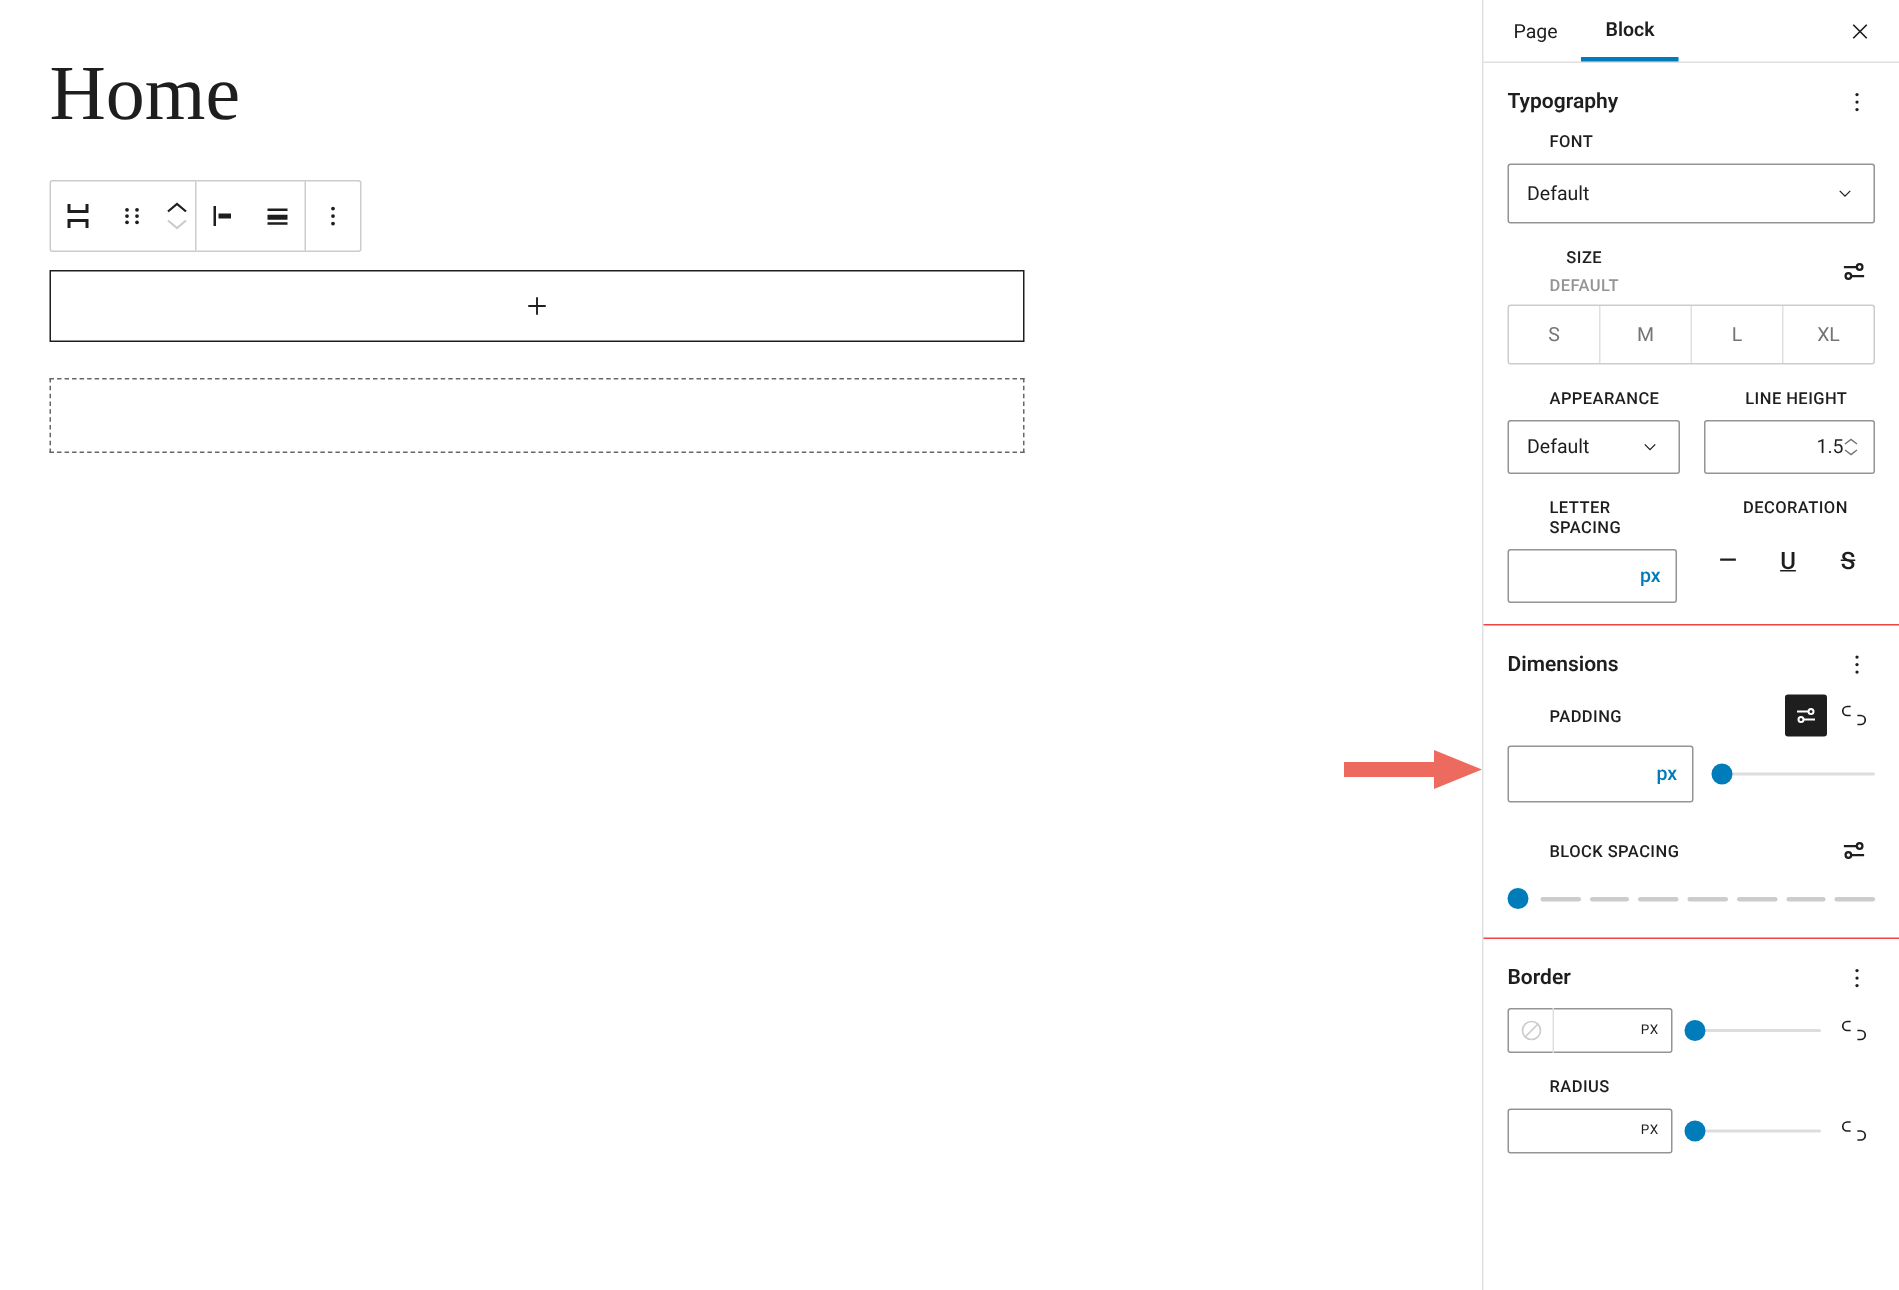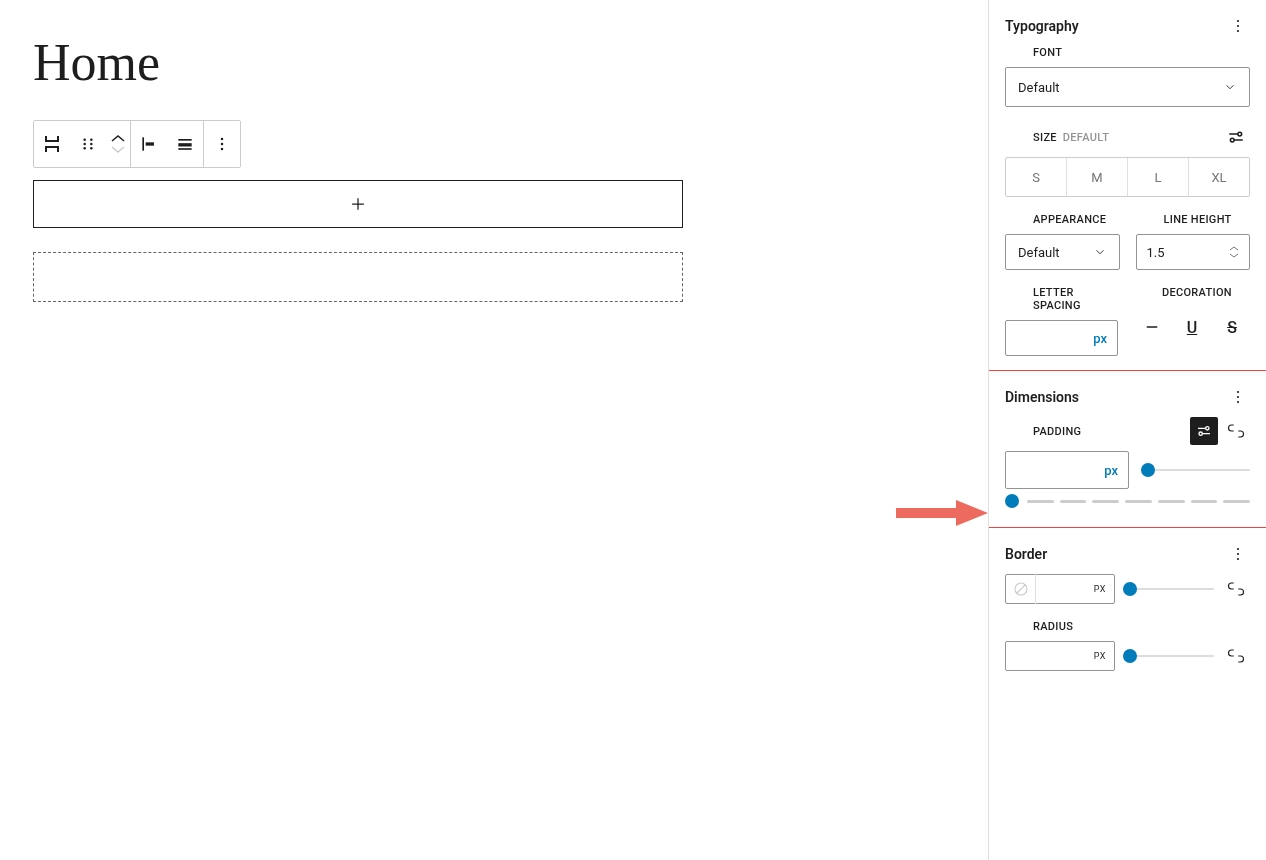--- a/index.html
+++ b/index.html
@@ -25,21 +25,21 @@
 .dots-menu { width:24px; height:24px; display:flex; align-items:center; justify-content:center; cursor:pointer; }
 .field-label { font-size: 11px; font-weight: 500; text-transform: uppercase; letter-spacing: 0.3px; color: #1e1e1e; margin-bottom: 8px; display:flex; align-items:center; gap:6px;padding-left:28px; }
 .field-label .muted { color: #949494; }
 .label-row { display:flex; align-items:center; justify-content:space-between; margin-bottom:6px; }
 .select-box { border: 1px solid #949494; border-radius: 2px; height: 40px; display:flex; align-items:center; padding: 0 12px; cursor:pointer; justify-content:space-between; font-size:13px; }
 .seg-control { display:flex; border:1px solid #ccc; border-radius:2px; overflow:hidden; height:40px; }
 .seg-btn { flex:1; display:flex; align-items:center; justify-content:center; cursor:pointer; font-size:13px; color:#757575; border-right:1px solid #e0e0e0; }
 .seg-btn:last-child { border-right:none; }
 .two-col { display:flex; gap:16px; margin-top:16px; }
 .two-col > div { flex:1; }
-.input-box { border:1px solid #949494; border-radius:2px; height:40px; display:flex; align-items:center; padding:0 10px; justify-content:space-between; }
+.input-box { border:1px solid #949494; border-radius:2px; height:40px; display:flex; align-items:center; padding:0 10px; justify-content:flex-end; }
 .input-box .unit { color:#007cba; font-size:13px; font-weight:500; }
 .stepper { display:flex; flex-direction:column; }
 .deco-row { display:flex; gap:4px; height:40px; align-items:center; }
 .deco-btn { width:36px; height:36px; display:flex; align-items:center; justify-content:center; cursor:pointer; border-radius:2px; }
 .lc-row { display:flex; gap:4px; height:40px; align-items:center; margin-top:4px; }
 .slider-row { display:flex; align-items:center; gap:12px; }
 .slider-track { flex:1; height:2px; background:#ddd; position:relative; border-radius:2px; }
 .slider-thumb { width:14px; height:14px; background:#007cba; border-radius:50%; position:absolute; left:0; top:-6px; }
 .arrow-annotation { position:absolute; left:896px; top:500px; pointer-events:none; }
 .icon-btn-square { width:28px; height:28px; display:flex; align-items:center; justify-content:center; cursor:pointer; border-radius:2px; }
@@ -128,20 +128,29 @@
 </div>
 
 <div class="arrow-annotation">
   <svg width="92" height="26" viewBox="0 0 92 26">
       <rect x="0" y="8" width="62" height="10" fill="#ed6a5e"></rect>
       <path d="M60 0 L92 13 L60 26 Z" fill="#ed6a5e"></path>
     </svg>
 </div>
 
 <aside class="sidebar">
+  <div class="tabs">
+    <div class="tab">Page</div>
+    <div class="tab active">Block</div>
+    <div class="close-btn">
+      <svg width="18" height="18" viewBox="0 0 24 24">
+          <path d="M6 6l12 12M18 6L6 18" stroke="#1e1e1e" stroke-width="1.5"></path>
+        </svg>
+    </div>
+  </div>
 
   <div class="panel">
     <div class="panel-header">
       <div class="panel-title">Typography</div>
       <div class="dots-menu">
         <svg width="20" height="20" viewBox="0 0 24 24">
             <circle cx="12" cy="6" r="1.3" fill="#1e1e1e"></circle>
             <circle cx="12" cy="12" r="1.3" fill="#1e1e1e"></circle>
             <circle cx="12" cy="18" r="1.3" fill="#1e1e1e"></circle>
           </svg>
@@ -150,21 +159,21 @@
 
     <div class="field-label">FONT</div>
     <div class="select-box">
       <span>Default</span>
       <svg width="14" height="14" viewBox="0 0 24 24">
           <path d="M6 9l6 6 6-6" stroke="#1e1e1e" stroke-width="1.5" fill="none"></path>
         </svg>
     </div>
 
     <div class="label-row" style="margin-top:16px;">
-      <div class="field-label" style="margin-bottom:0;">
+      <div class="field-label" style="margin-bottom:0;flex-direction:column;">
         <span>SIZE</span>
         <span class="muted">DEFAULT</span>
       </div>
       <div class="icon-btn-square">
         <svg width="18" height="18" viewBox="0 0 24 24">
             <path d="M3 8h12M9 16h12" stroke="#1e1e1e" stroke-width="2"></path>
             <circle cx="17" cy="8" r="2.5" fill="#fff" stroke="#1e1e1e" stroke-width="2"></circle>
             <circle cx="7" cy="16" r="2.5" fill="#fff" stroke="#1e1e1e" stroke-width="2"></circle>
           </svg>
       </div>
@@ -260,20 +269,30 @@
     </div>
     <div class="slider-row">
       <div class="input-box" style="height:38px; width:124px; justify-content:flex-end;">
         <span class="unit">px</span>
       </div>
       <div class="slider-track">
         <div class="slider-thumb"></div>
       </div>
     </div>
 
+    <div class="label-row" style="margin-top:18px;">
+      <div class="field-label" style="margin-bottom:0;">BLOCK SPACING</div>
+      <div class="icon-btn-square">
+        <svg width="18" height="18" viewBox="0 0 24 24">
+            <path d="M3 8h12M9 16h12" stroke="#1e1e1e" stroke-width="2"></path>
+            <circle cx="17" cy="8" r="2.5" fill="#fff" stroke="#1e1e1e" stroke-width="2"></circle>
+            <circle cx="7" cy="16" r="2.5" fill="#fff" stroke="#1e1e1e" stroke-width="2"></circle>
+          </svg>
+      </div>
+    </div>
     <div style="display:flex; align-items:center; gap:8px;">
       <div class="slider-thumb" style="position:static;"></div>
       <div class="dashed-segments">
         <div class="seg"></div>
           <div class="seg"></div>
           <div class="seg"></div>
           <div class="seg"></div>
           <div class="seg"></div>
           <div class="seg"></div>
           <div class="seg"></div>

